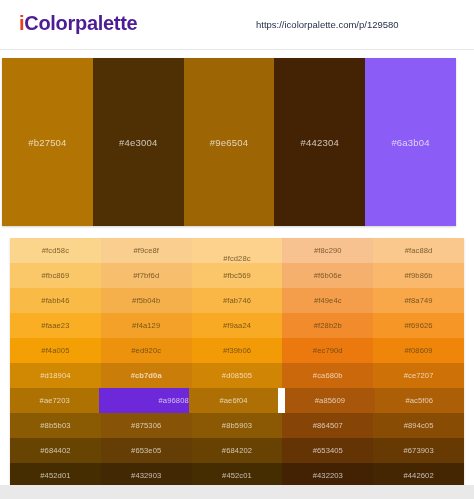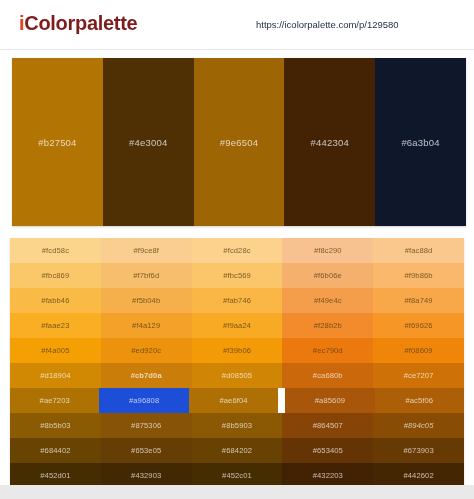--- a/index.html
+++ b/index.html
@@ -37,35 +37,35 @@
     font-size: 20px;
     font-weight: bold;
     letter-spacing: -0.3px;
     white-space: nowrap;
     line-height: 1;
   }
   .logo .logo-i {
     color: #e8401f;
   }
   .logo .logo-rest {
-    color: #7f1d1d;
+    color: #4c1d95;
   }
   .url {
     position: absolute;
     left: 256px;
     top: 20px;
     font-size: 9.5px;
     color: #26304a;
     white-space: nowrap;
     line-height: 1;
   }
 
   
   .main-strip-wrap {
-    padding: 8px 10px 0 12px;
+    padding: 8px 10px 0 2px;
     box-sizing: border-box;
   }
   .main-strip {
     display: flex;
     width: 454px;
     height: 168px;
     box-shadow: 0 1px 2px rgba(0,0,0,0.18);
   }
   .main-swatch {
     flex: 1 1 0;
@@ -140,36 +140,36 @@
       </div>
       <div class="main-swatch" style="background: rgb(78, 48, 4);">
         <span class="hex">#4e3004</span>
       </div>
       <div class="main-swatch" style="background: rgb(158, 101, 4);">
         <span class="hex">#9e6504</span>
       </div>
       <div class="main-swatch" style="background: rgb(68, 35, 4);">
         <span class="hex">#442304</span>
       </div>
-      <div class="main-swatch" style="background: #0f172a;">
+      <div class="main-swatch" style="background: #8b5cf6;">
         <span class="hex">#6a3b04</span>
       </div>
     </div>
   </div>
 
   <div class="grid-wrap">
     <div class="grid">
         <div class="grid-row">
           <div class="grid-cell light" style="background: rgb(252, 213, 140);">
             <span class="hex">#fcd58c</span>
           </div>
           <div class="grid-cell light" style="background: rgb(249, 206, 143);">
             <span class="hex">#f9ce8f</span>
           </div>
-          <div class="grid-cell light" style="background: rgb(252, 210, 140);">
+          <div class="grid-cell light" style="background: rgb(252, 210, 140); align-items: flex-end;">
             <span class="hex">#fcd28c</span>
           </div>
           <div class="grid-cell light" style="background: rgb(248, 194, 144);">
             <span class="hex">#f8c290</span>
           </div>
           <div class="grid-cell light" style="background: rgb(250, 200, 141);">
             <span class="hex">#fac88d</span>
           </div>
         </div>
         <div class="grid-row">
@@ -254,21 +254,21 @@
             <span class="hex">#ca680b</span>
           </div>
           <div class="grid-cell dark" style="background: rgb(206, 114, 7);">
             <span class="hex">#ce7207</span>
           </div>
         </div>
         <div class="grid-row">
           <div class="grid-cell dark" style="background: rgb(174, 114, 3);">
             <span class="hex">#ae7203</span>
           </div>
-          <div class="grid-cell dark" style="background: #1d4ed8;">
+          <div class="grid-cell dark" style="background: #6d28d9; justify-content: flex-end;">
             <span class="hex">#a96808</span>
           </div>
           <div class="grid-cell dark" style="background: rgb(174, 111, 4);">
             <span class="hex">#ae6f04</span>
           </div>
           <div class="grid-cell dark" style="background: rgb(168, 86, 9); margin-left: 7px;">
             <span class="hex">#a85609</span>
           </div>
           <div class="grid-cell dark" style="background: rgb(172, 95, 6);">
             <span class="hex">#ac5f06</span>
@@ -280,21 +280,21 @@
           </div>
           <div class="grid-cell dark" style="background: rgb(135, 83, 6);">
             <span class="hex">#875306</span>
           </div>
           <div class="grid-cell dark" style="background: rgb(139, 89, 3);">
             <span class="hex">#8b5903</span>
           </div>
           <div class="grid-cell dark" style="background: rgb(134, 69, 7);">
             <span class="hex">#864507</span>
           </div>
-          <div class="grid-cell dark" style="background: rgb(137, 76, 5); font-style: italic;">
+          <div class="grid-cell dark" style="background: rgb(137, 76, 5);">
             <span class="hex">#894c05</span>
           </div>
         </div>
         <div class="grid-row">
           <div class="grid-cell dark" style="background: rgb(104, 68, 2);">
             <span class="hex">#684402</span>
           </div>
           <div class="grid-cell dark" style="background: rgb(101, 62, 5);">
             <span class="hex">#653e05</span>
           </div>

